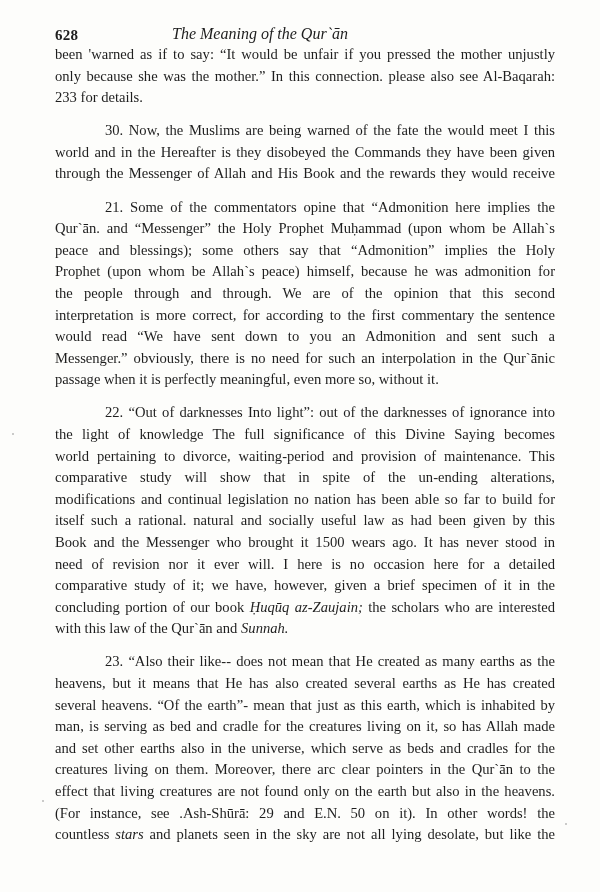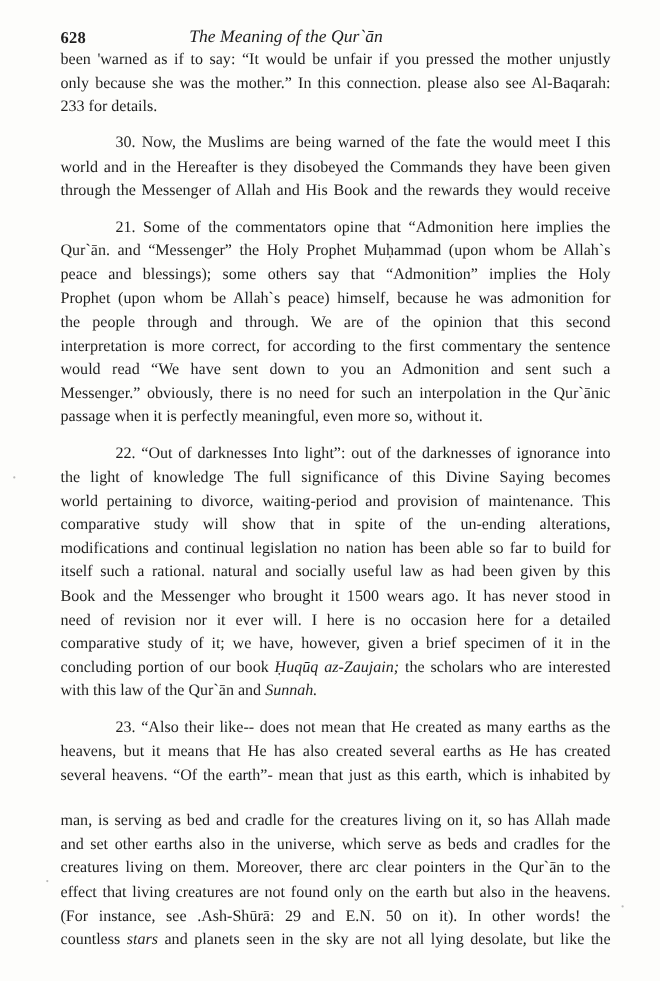--- a/index.html
+++ b/index.html
@@ -80,21 +80,21 @@
       <span class="line" style="white-space: normal;">need of revision nor it ever will. I here is no occasion here for a detailed</span>
       <span class="line" style="white-space: normal;">comparative study of it; we have, however, given a brief specimen of it in the</span>
       <span class="line" style="white-space: normal;"><span>concluding portion of our book </span><i>Ḥuqūq az-Zaujain;</i><span> the scholars who are interested</span></span>
       <span class="line last" style="white-space: normal;"><span>with this law of the Qur`ān and </span><i>Sunnah.</i></span>
     </div>
 
     <div class="para">
       <span class="line indent" style="white-space: normal;"><span>23.</span> <span>“Also their like-- does not mean that He created as many earths as the</span></span>
       <span class="line" style="white-space: normal;">heavens, but it means that He has also created several earths as He has created</span>
       <span class="line" style="white-space: normal;">several heavens. “Of the earth”- mean that just as this earth, which is inhabited by</span>
-      <span class="line" style="white-space: normal; margin-top: 20px;">man, is serving as bed and cradle for the creatures living on it, so has Allah made</span>
+      <span class="line" style="white-space: normal;">man, is serving as bed and cradle for the creatures living on it, so has Allah made</span>
       <span class="line" style="white-space: normal;">and set other earths also in the universe, which serve as beds and cradles for the</span>
       <span class="line" style="white-space: normal;">creatures living on them. Moreover, there arc clear pointers in the Qur`ān to the</span>
       <span class="line" style="white-space: normal;">effect that living creatures are not found only on the earth but also in the heavens.</span>
       <span class="line" style="white-space: normal;">(For instance, see .Ash-Shūrā: 29 and E.N. 50 on it). In other words! the</span>
       <span class="line" style="white-space: normal;"><span>countless </span><i>stars</i><span> and planets seen in the sky are not all lying desolate, but like the</span></span>
 
     </div>
 
   </div>
 

